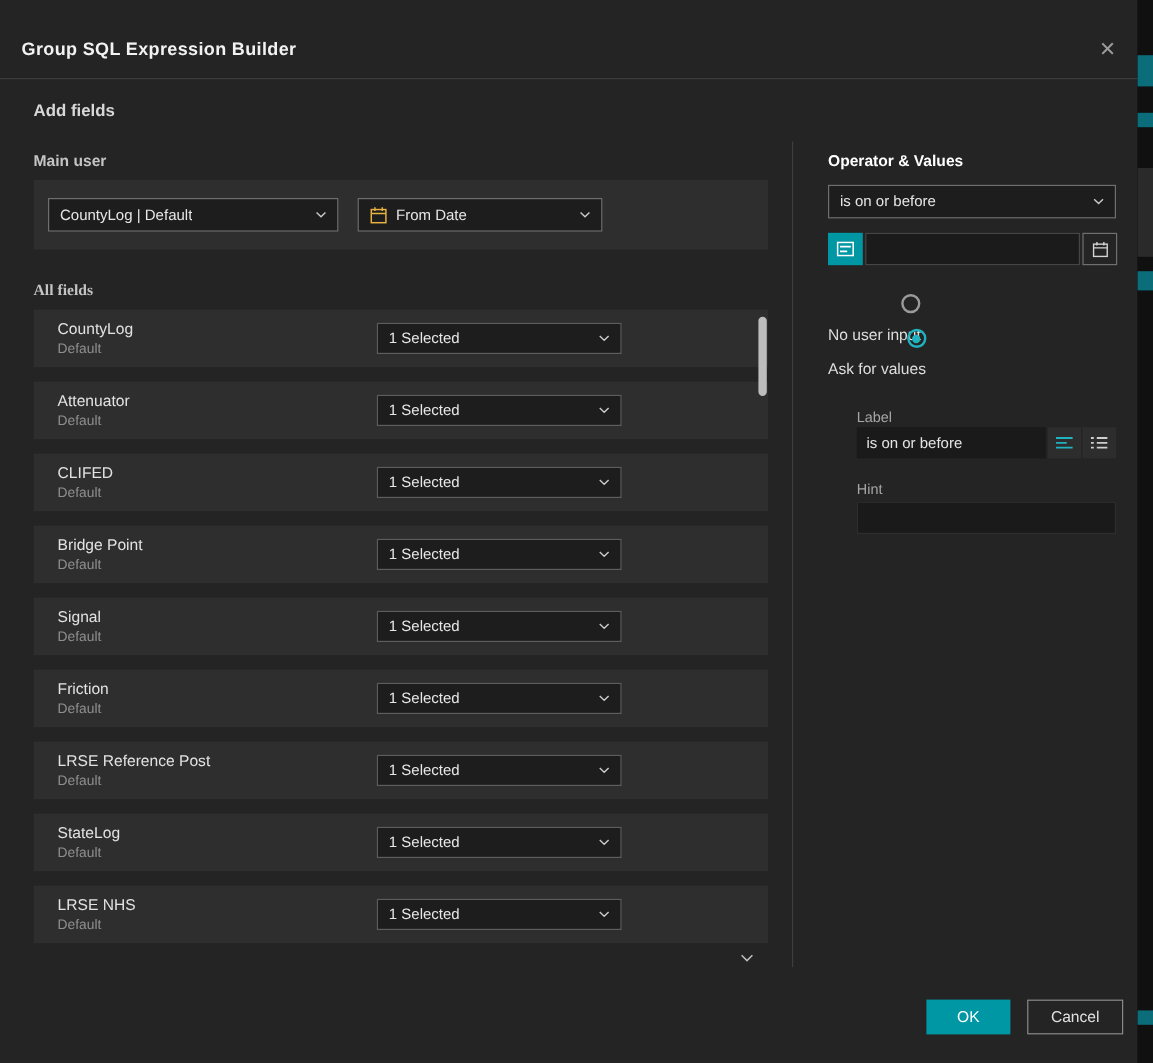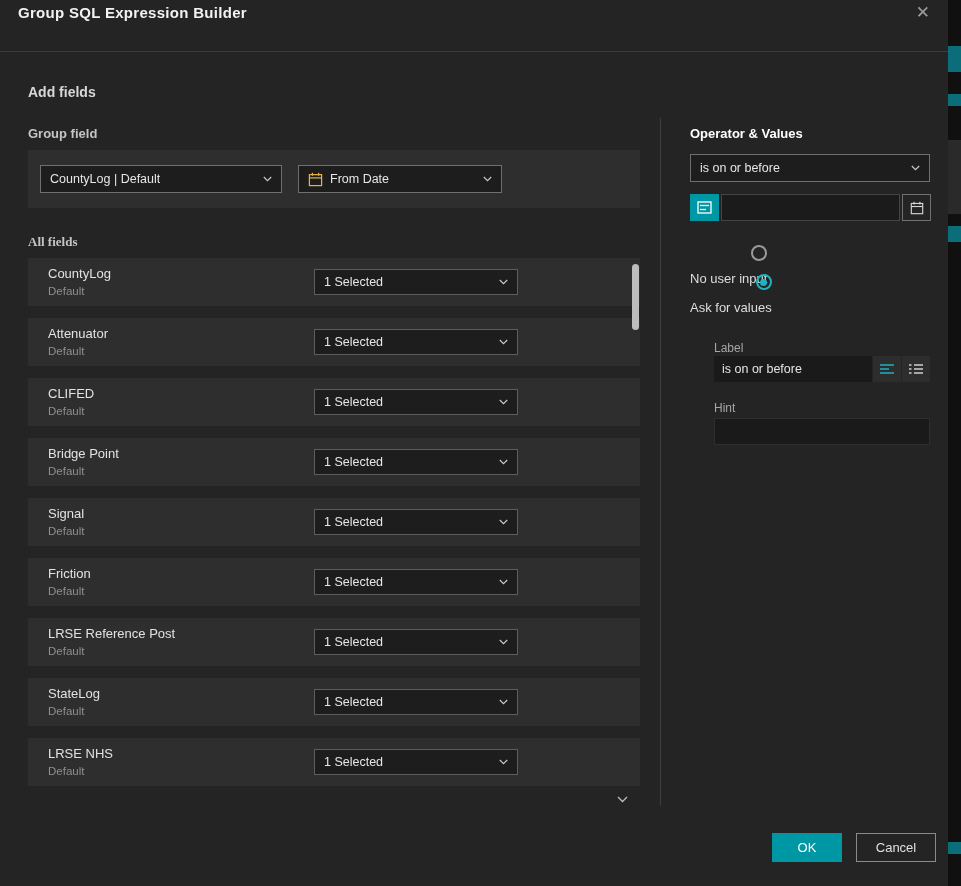--- a/index.html
+++ b/index.html
@@ -9,23 +9,23 @@
     font-family: "Liberation Sans", sans-serif;
     position: relative;
   }
   .dialog {
     position: absolute; left: 0; top: 0;
     width: 948px; height: 886px;
     background: #242424;
   }
   
   .titlebar {
-    position: absolute; left: 0; top: 4px; width: 100%; height: 48px;
+    position: absolute; left: 0; top: 18px; width: 100%; height: 48px;
     border-bottom: 1px solid #3c3c3c;
-    display: flex; justify-content: space-between;
+    display: flex; align-items: center; justify-content: space-between;
     padding: 0 18px;
   }
   .title { font-size: 15px; font-weight: bold; color: #f2f2f2; letter-spacing: .3px; }
   .close-btn { color: #9c9c9c; font-size: 17px; cursor: pointer; line-height: 1; }
 
   
   .h-add  { position: absolute; left: 28px; top: 84px;  font-size: 14px; font-weight: bold; color: #d8d8d8; }
   .h-main { position: absolute; left: 28px; top: 126px; font-size: 13px; font-weight: bold; color: #c4c4c4; }
   .h-all  { position: absolute; left: 28px; top: 234px; font-size: 13px; font-weight: bold; color: #c4c4c4; font-family: Liberation Serif, serif; }
   .h-op   { position: absolute; left: 690px; top: 126px; font-size: 13px; font-weight: bold; color: #ffffff; }
@@ -138,21 +138,21 @@
 <body>
 
 <div class="dialog">
 
   <div class="titlebar">
     <div class="title">Group SQL Expression Builder</div>
     <div class="close-btn">✕</div>
   </div>
 
   <div class="h-add">Add fields</div>
-  <div class="h-main">Group field</div>
+  <div class="h-main">Main user</div>
 
   <div class="main-panel">
     <div class="select sel-field">
       <span style="display:flex">
         <svg width="15" height="15" viewBox="0 0 16 16" fill="none" stroke="#e8b341" stroke-width="1.3">
           <rect x="1.5" y="2.8" width="13" height="11.7"></rect>
             <line x1="1.5" y1="6.3" x2="14.5" y2="6.3"></line>
           <line x1="4.7" y1="0.8" x2="4.7" y2="4"></line>
             <line x1="11.3" y1="0.8" x2="11.3" y2="4"></line>
         </svg>

